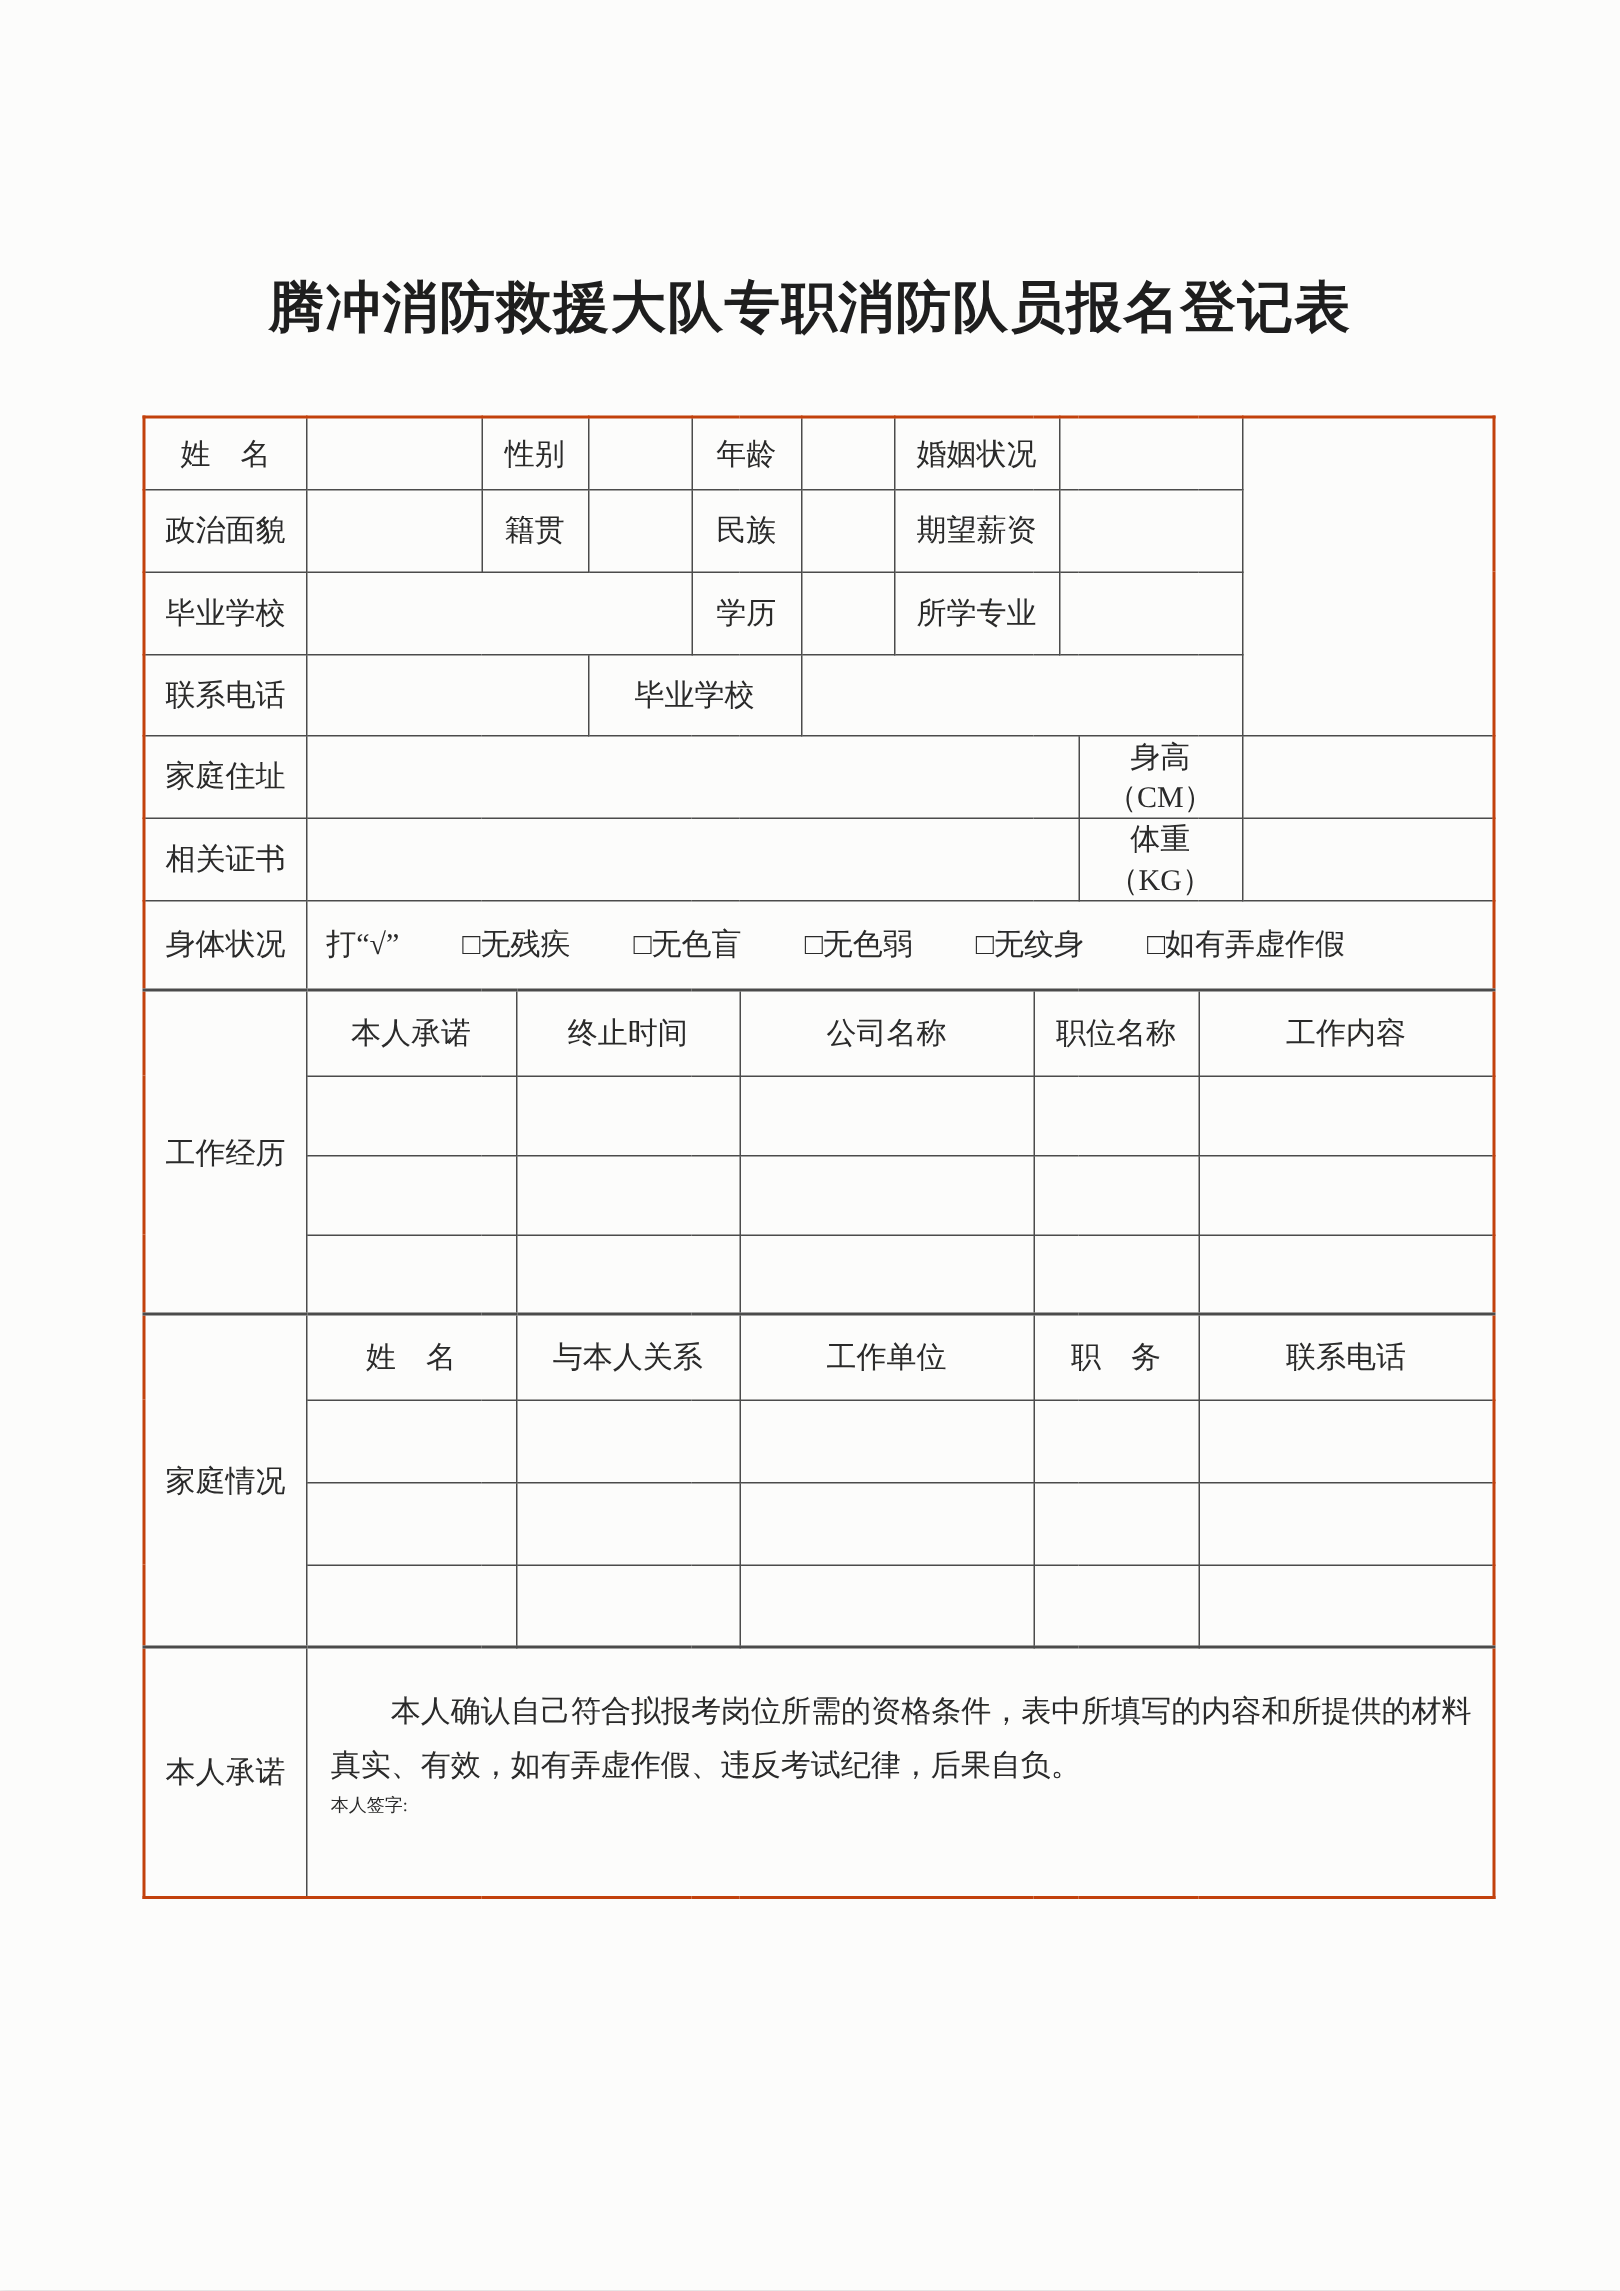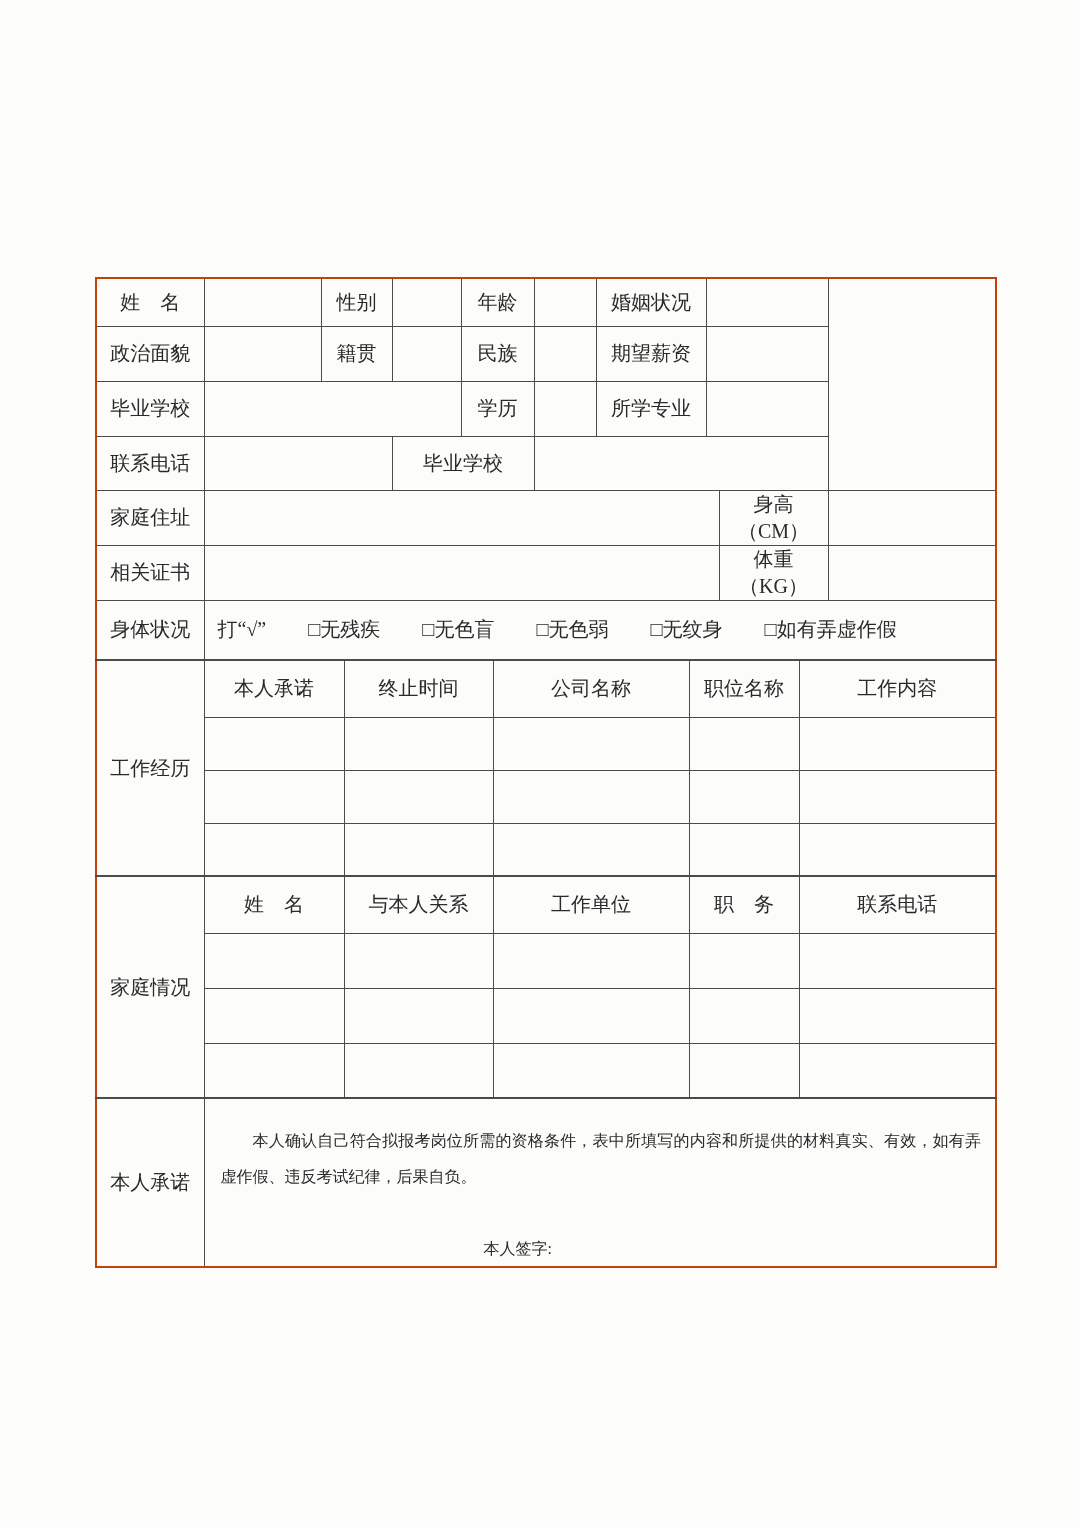--- a/index.html
+++ b/index.html
@@ -39,31 +39,32 @@
   tr.rh{height:57px;} tr.rb{height:53px;}
   tr.rp{height:167px;}
   .phys-wrap {
     display:flex; align-items:center; gap:42px;
     padding-left:13px; font-size:20px; white-space:nowrap;
   }
   .pledge-cell { vertical-align:top; text-align:left; }
   .pledge-inner { padding:24px 14px 6px 16px; }
   .pledge-inner p {
     margin:0; text-indent:2em;
-    font-size:16px; line-height:36px; text-align:justify;
+    font-size:20px; line-height:36px; text-align:justify;
   }
   .sig-line {
-    margin-top:44px; text-align:center; padding-right:166px;
-    font-size:16px;
+    text-align:left; padding-right:166px;
+    font-size:12px;
   }
 </style>
 </head>
 <body>
 
 <div class="page">
+  <h1 class="title">腾冲消防救援大队专职消防队员报名登记表</h1>
 
   <table class="form">
     <colgroup>
       <col style="width:108px">
         <col style="width:117px">
         <col style="width:23px">
       <col style="width:48px">
         <col style="width:69px">
         <col style="width:32px">
       <col style="width:41px">

